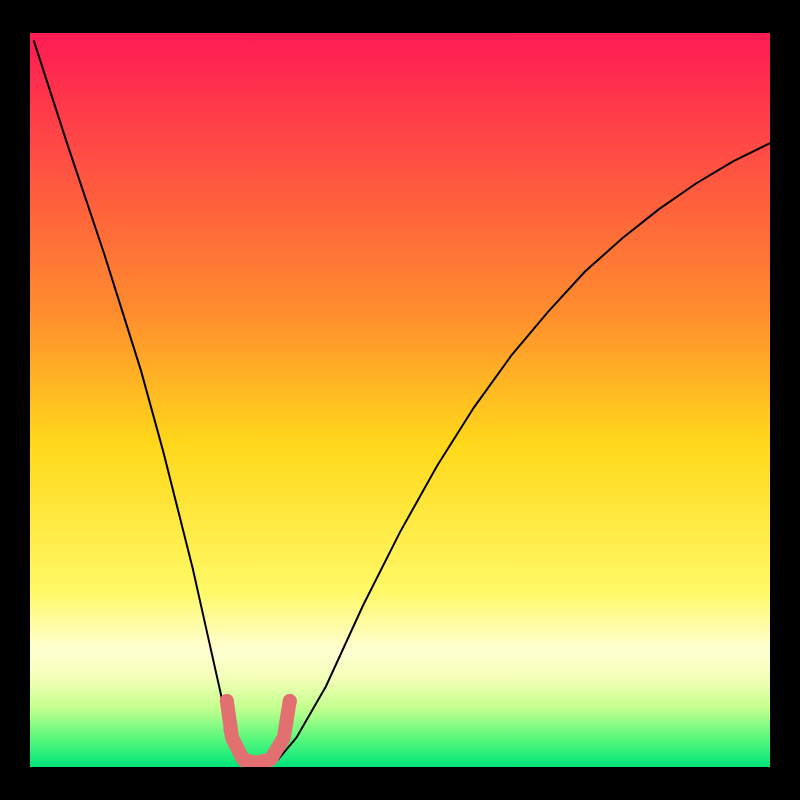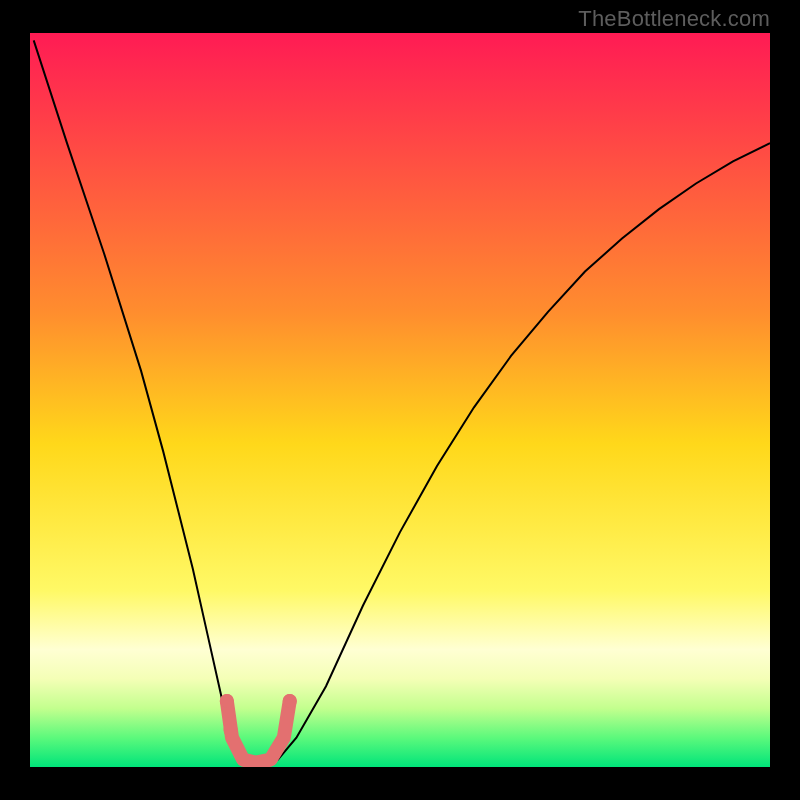--- a/index.html
+++ b/index.html
@@ -32,21 +32,20 @@
     letter-spacing: 0.2px;
   }
 
   svg { display: block; }
 </style>
 </head>
 <body>
 
 <div class="frame">
 
-  <div class="watermark">TheBottleneck.com</div>
 
   <div class="plot">
     <svg id="chart-svg" width="740" height="734" viewBox="0 0 740 734">
       <defs>
         <linearGradient id="bg-grad" x1="0" y1="0" x2="0" y2="1">
             <stop offset="0%" stop-color="#ff1b54"></stop>
             <stop offset="38%" stop-color="#ff8d2e"></stop>
             <stop offset="56%" stop-color="#ffd81a"></stop>
             <stop offset="76%" stop-color="#fff966"></stop>
             <stop offset="84%" stop-color="#ffffd3"></stop>

